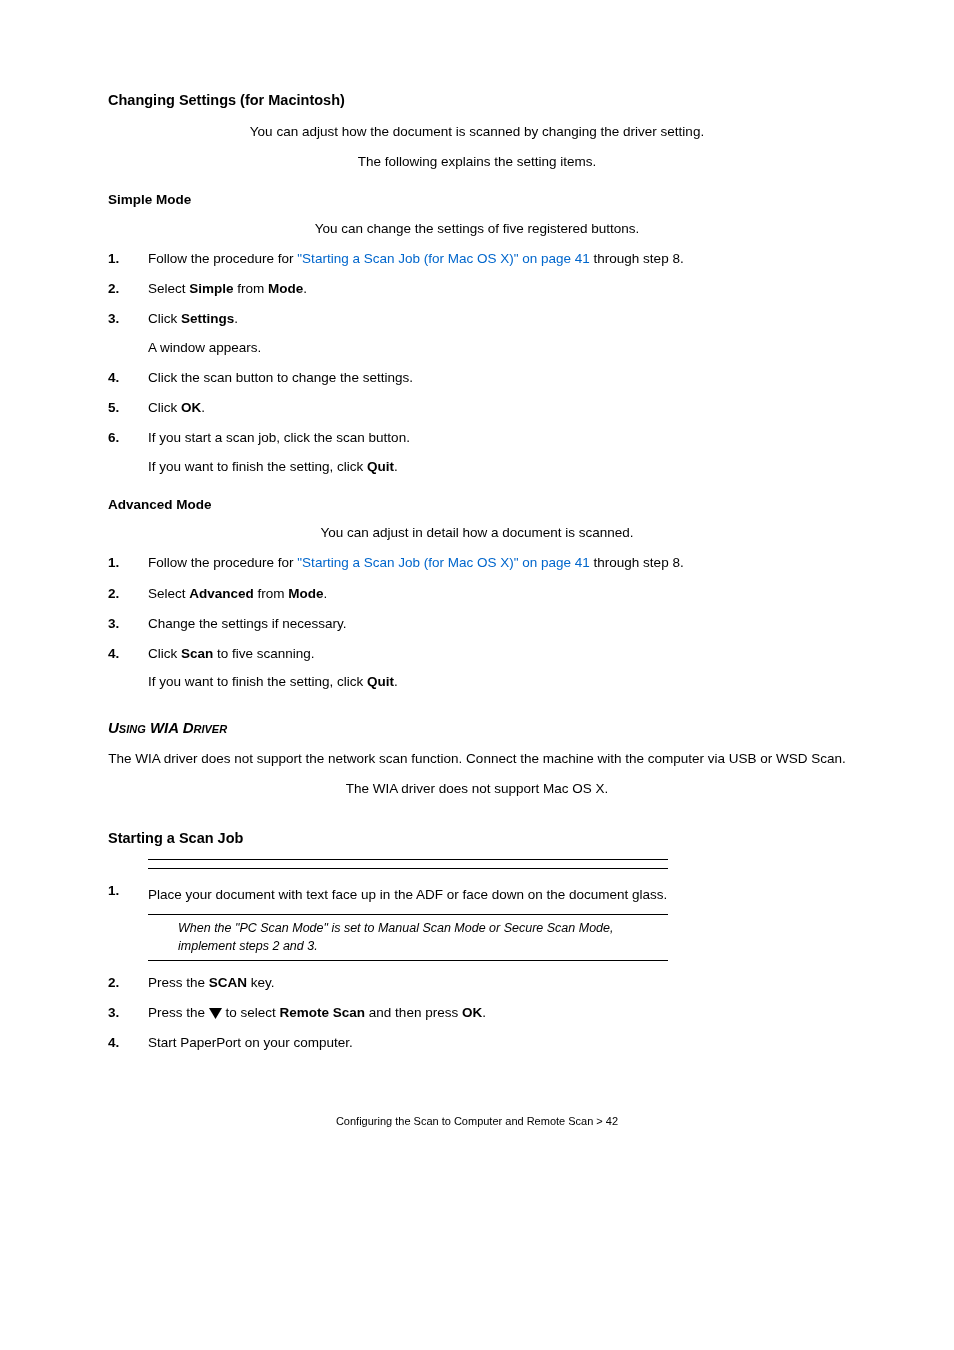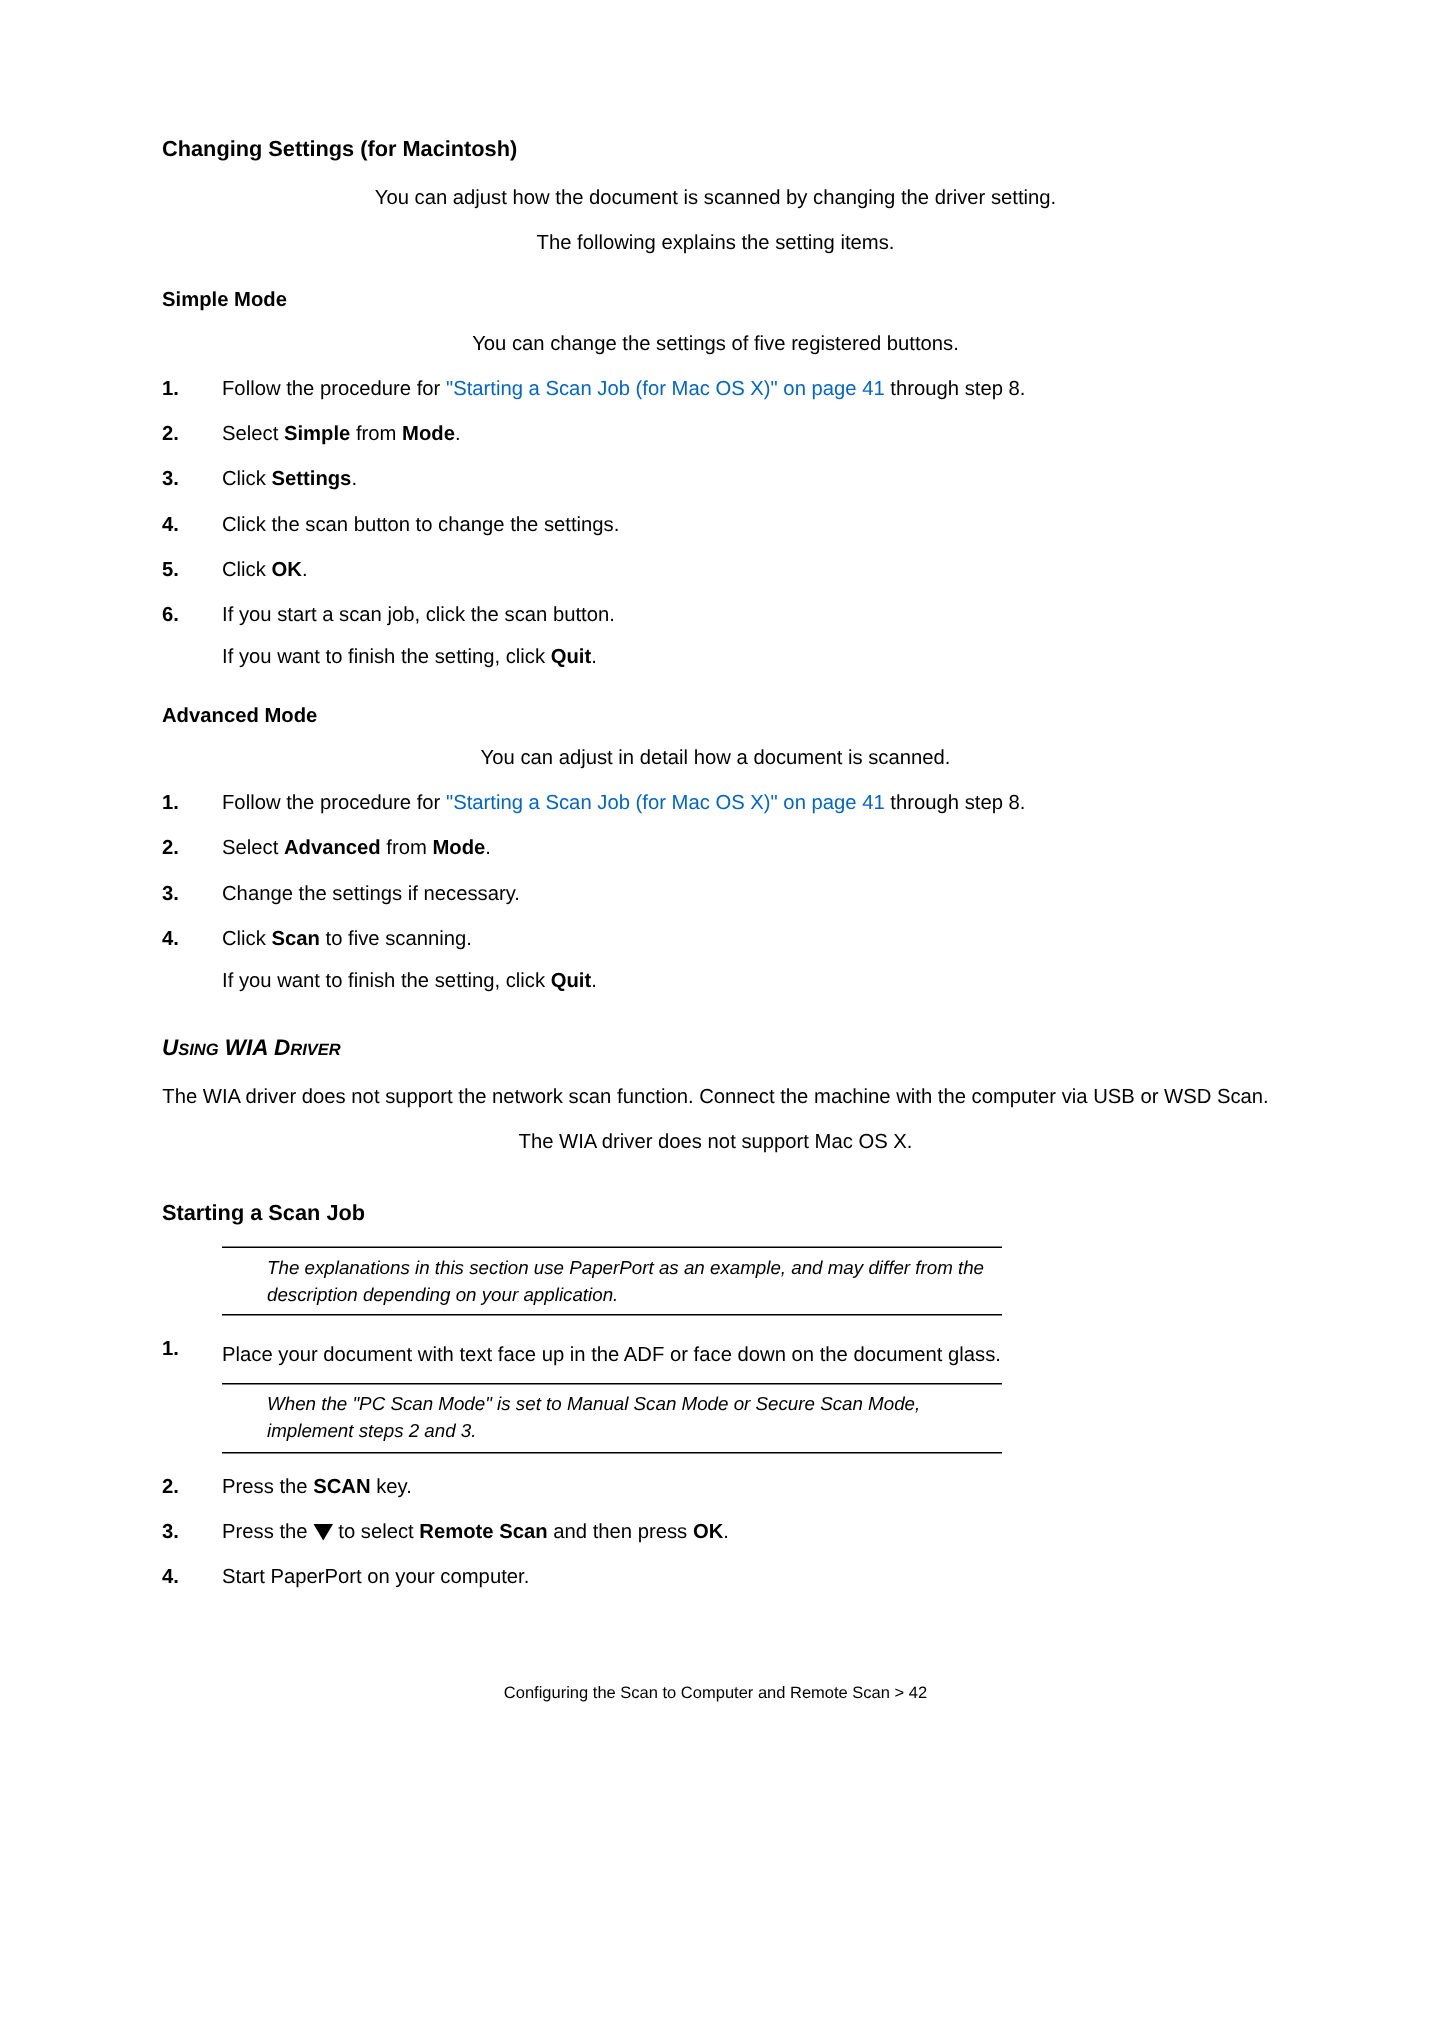--- a/index.html
+++ b/index.html
@@ -101,20 +101,21 @@
   <li>
     <span class="num">2.</span>
     <span class="body">
       <span>Select </span><b>Simple</b><span> from </span><b>Mode</b><span>.</span>
     </span>
   </li>
   <li>
     <span class="num">3.</span>
     <span class="body">
       <span>Click </span><b>Settings</b><span>.</span>
+      <div class="sub">A window appears.</div>
     </span>
   </li>
   <li>
     <span class="num">4.</span>
     <span class="body">Click the scan button to change the settings.</span>
   </li>
   <li>
     <span class="num">5.</span>
     <span class="body">
       <span>Click </span><b>OK</b><span>.</span>
@@ -164,21 +165,20 @@
 
 <div class="h2caps">Using WIA Driver</div>
 <div class="para">The WIA driver does not support the network scan function. Connect the machine with the computer via USB or WSD Scan.</div>
 <div class="para">The WIA driver does not support Mac OS X.</div>
 
 <div class="h3" style="margin-top:28px">Starting a Scan Job</div>
 
 <div class="note-block">
   <div class="rule"></div>
   <div class="inner">
-    <div>The explanations in this section use PaperPort as an example, and may differ from the description depending on your application.</div>
   </div>
   <div class="rule"></div>
 </div>
 
 <ol class="steps">
   <li style="margin-bottom:4px">
     <span class="num">1.</span>
     <span class="body" style="line-height:2.0">Place your document with text face up in the ADF or face down on the document glass.</span>
   </li>
 </ol>

